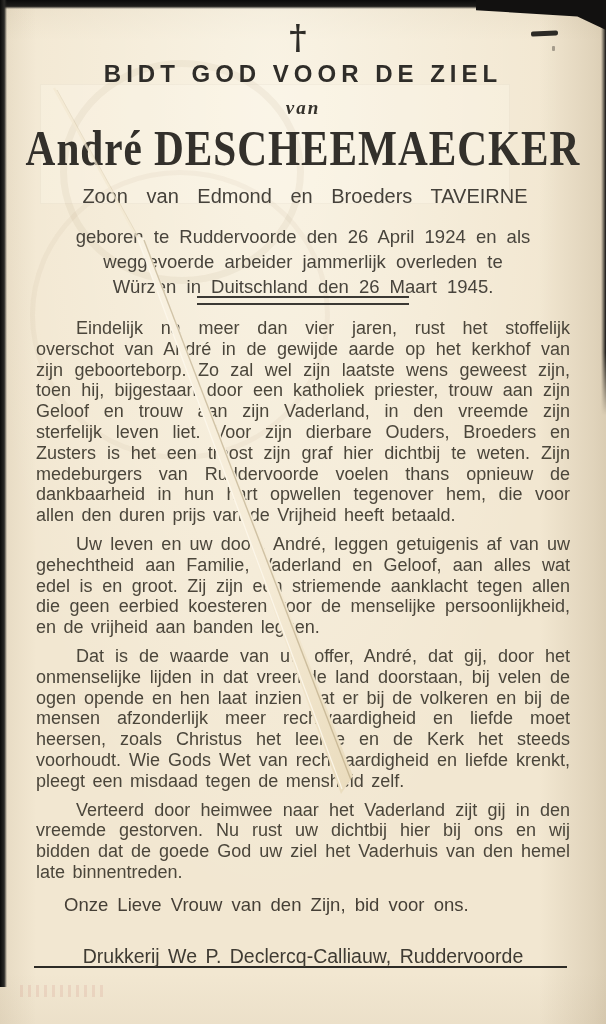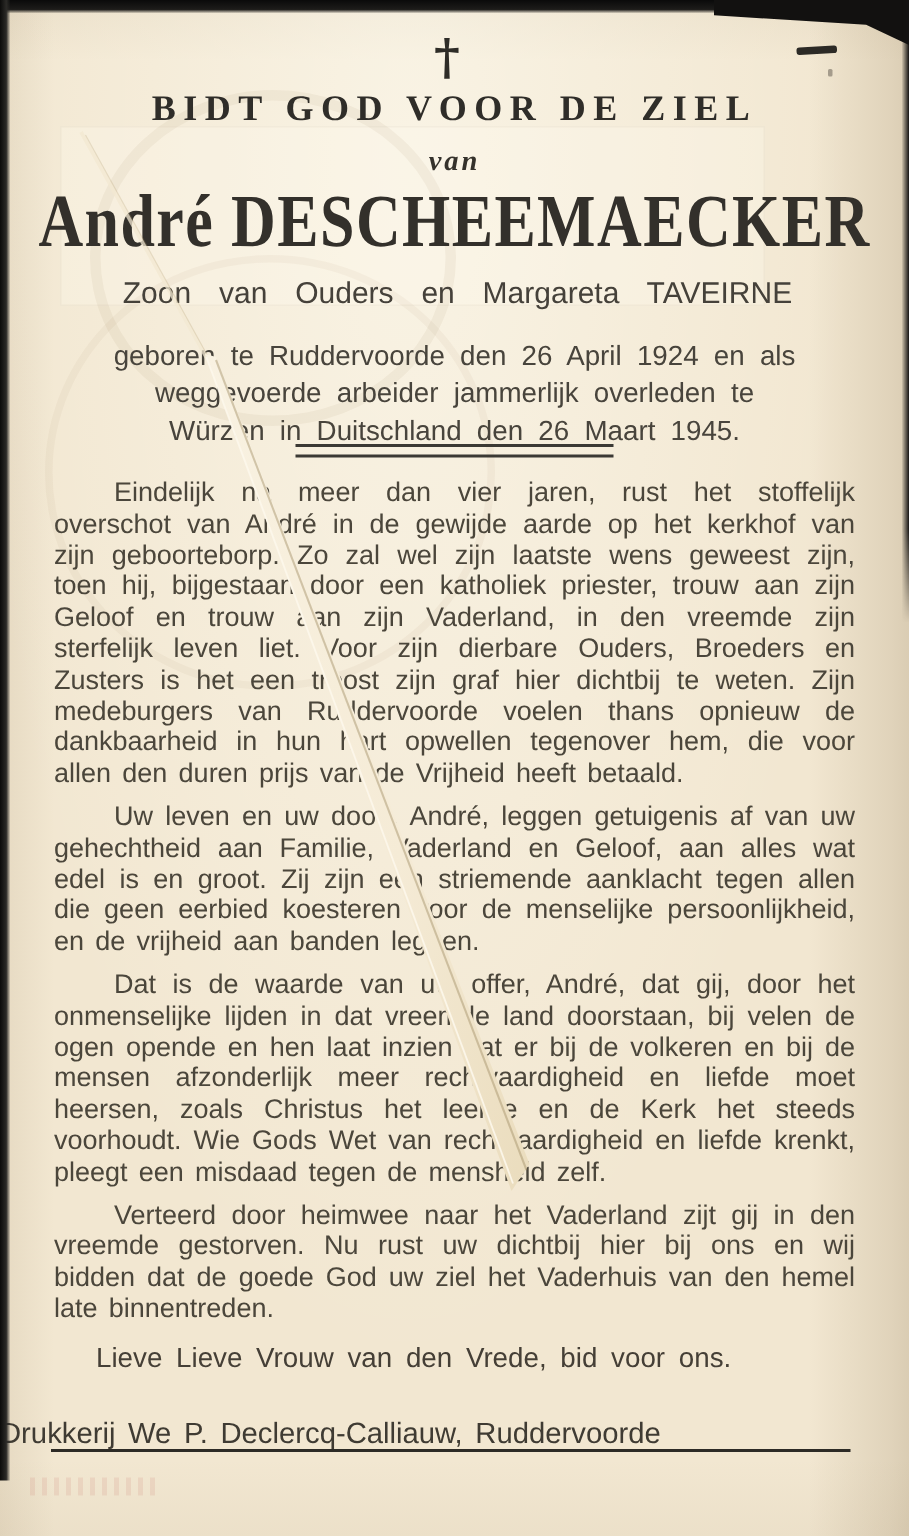--- a/index.html
+++ b/index.html
@@ -48,21 +48,21 @@
   .dot-artifact{position:absolute;left:552px;top:46px;width:3px;height:5px;background:#6a6258;opacity:.55;border-radius:1px;}
   
   .col{position:absolute;left:36px;width:534px;color:#4b463b;}
   .cross{
     position:absolute;left:0;right:10px;top:18px;text-align:center;
     font-family:"DejaVu Serif","Liberation Serif",serif;font-weight:700;
     font-size:33px;color:#2e2c27;
   }
   .title{
     position:absolute;left:0;right:0;top:60px;text-align:center;
-    font-family:Liberation Serif, serif;font-weight:700;
+    font-family:Liberation Sans, sans-serif;font-weight:700;
     font-size:24px;letter-spacing:5px;color:#2f2d29;
   }
   .van{
     position:absolute;left:0;right:0;top:97px;text-align:center;
     font-family:"Liberation Serif",serif;font-weight:700;
     font-size:19px;letter-spacing:2px;color:#35322c;font-style:italic;
   }
   .name{
     position:absolute;left:0;right:0;top:120px;text-align:center;
     font-family:"Liberation Serif",serif;font-weight:700;
@@ -85,56 +85,56 @@
   .bodytext p{
     margin:0 0 8px 0;text-align:justify;text-indent:40px;
     font-size:18px;line-height:20.8px;word-spacing:2.5px;color:#4b463b;
   }
   .prayer{
     margin-top:11px;text-indent:28px;font-size:18.5px;color:#453f36;
     word-spacing:4px;
   }
   .footer-rule{position:absolute;left:34px;top:966px;width:533px;height:2px;background:#2d2b26;}
   .printer{
-    position:absolute;left:0;right:0;top:945px;text-align:left;
+    position:absolute;left:0;right:0;top:945px;text-align:center;
     font-size:19.5px;color:#3f3b33;word-spacing:3px;
   }
   
   .crease-svg{position:absolute;inset:0;z-index:5;pointer-events:none;}
 </style>
 </head>
 <body>
 
 <div class="paper">
 
   <div class="ghost-box"></div>
   <div class="ghost-arc a1"></div>
   <div class="ghost-arc a2"></div>
   <div class="ghost-stamp"></div>
 
   <div class="cross">†</div>
   <div class="title">BIDT GOD VOOR DE ZIEL</div>
   <div class="van">van</div>
   <div class="name">André DESCHEEMAECKER</div>
-  <div class="parents">Zoon van Ouders en Margareta TAVEIRNE</div>
+  <div class="parents">Zoon van Edmond en Broeders TAVEIRNE</div>
 
   <div class="birth">
     <div>geboren te Ruddervoorde den 26 April 1924 en als</div>
     <div>weggevoerde arbeider jammerlijk overleden te</div>
     <div>Würzen in Duitschland den 26 Maart 1945.</div>
   </div>
 
   <div class="double-rule"></div>
 
   <div class="col bodytext">
     <p>Eindelijk na meer dan vier jaren, rust het stoffelijk overschot van André in de gewijde aarde op het kerkhof van zijn geboorteborp. Zo zal wel zijn laatste wens geweest zijn, toen hij, bijgestaan door een katholiek priester, trouw aan zijn Geloof en trouw aan zijn Vaderland, in den vreemde zijn sterfelijk leven liet. Voor zijn dierbare Ouders, Broeders en Zusters is het een troost zijn graf hier dichtbij te weten. Zijn medeburgers van Ruddervoorde voelen thans opnieuw de dankbaarheid in hun hart opwellen tegenover hem, die voor allen den duren prijs van de Vrijheid heeft betaald.</p>
     <p>Uw leven en uw dood, André, leggen getuigenis af van uw gehechtheid aan Familie, Vaderland en Geloof, aan alles wat edel is en groot. Zij zijn een striemende aanklacht tegen allen die geen eerbied koesteren voor de menselijke persoonlijkheid, en de vrijheid aan banden leggen.</p>
     <p>Dat is de waarde van uw offer, André, dat gij, door het onmenselijke lijden in dat vreemde land doorstaan, bij velen de ogen opende en hen laat inzien dat er bij de volkeren en bij de mensen afzonderlijk meer rechtvaardigheid en liefde moet heersen, zoals Christus het leerde en de Kerk het steeds voorhoudt. Wie Gods Wet van rechtvaardigheid en liefde krenkt, pleegt een misdaad tegen de mensheid zelf.</p>
     <p>Verteerd door heimwee naar het Vaderland zijt gij in den vreemde gestorven. Nu rust uw dichtbij hier bij ons en wij bidden dat de goede God uw ziel het Vaderhuis van den hemel late binnentreden.</p>
-    <div class="prayer">Lieve Lieve Vrouw van den Vrede, bid voor ons.</div>
+    <div class="prayer">Onze Lieve Vrouw van den Zijn, bid voor ons.</div>
   </div>
 
   <div class="footer-rule"></div>
   <div class="printer">Drukkerij We P. Declercq-Calliauw, Ruddervoorde</div>
 
   <div class="dash-artifact"></div>
   <div class="dot-artifact"></div>
 </div>
 
 <svg class="crease-svg" width="606" height="1024" viewBox="0 0 606 1024">

